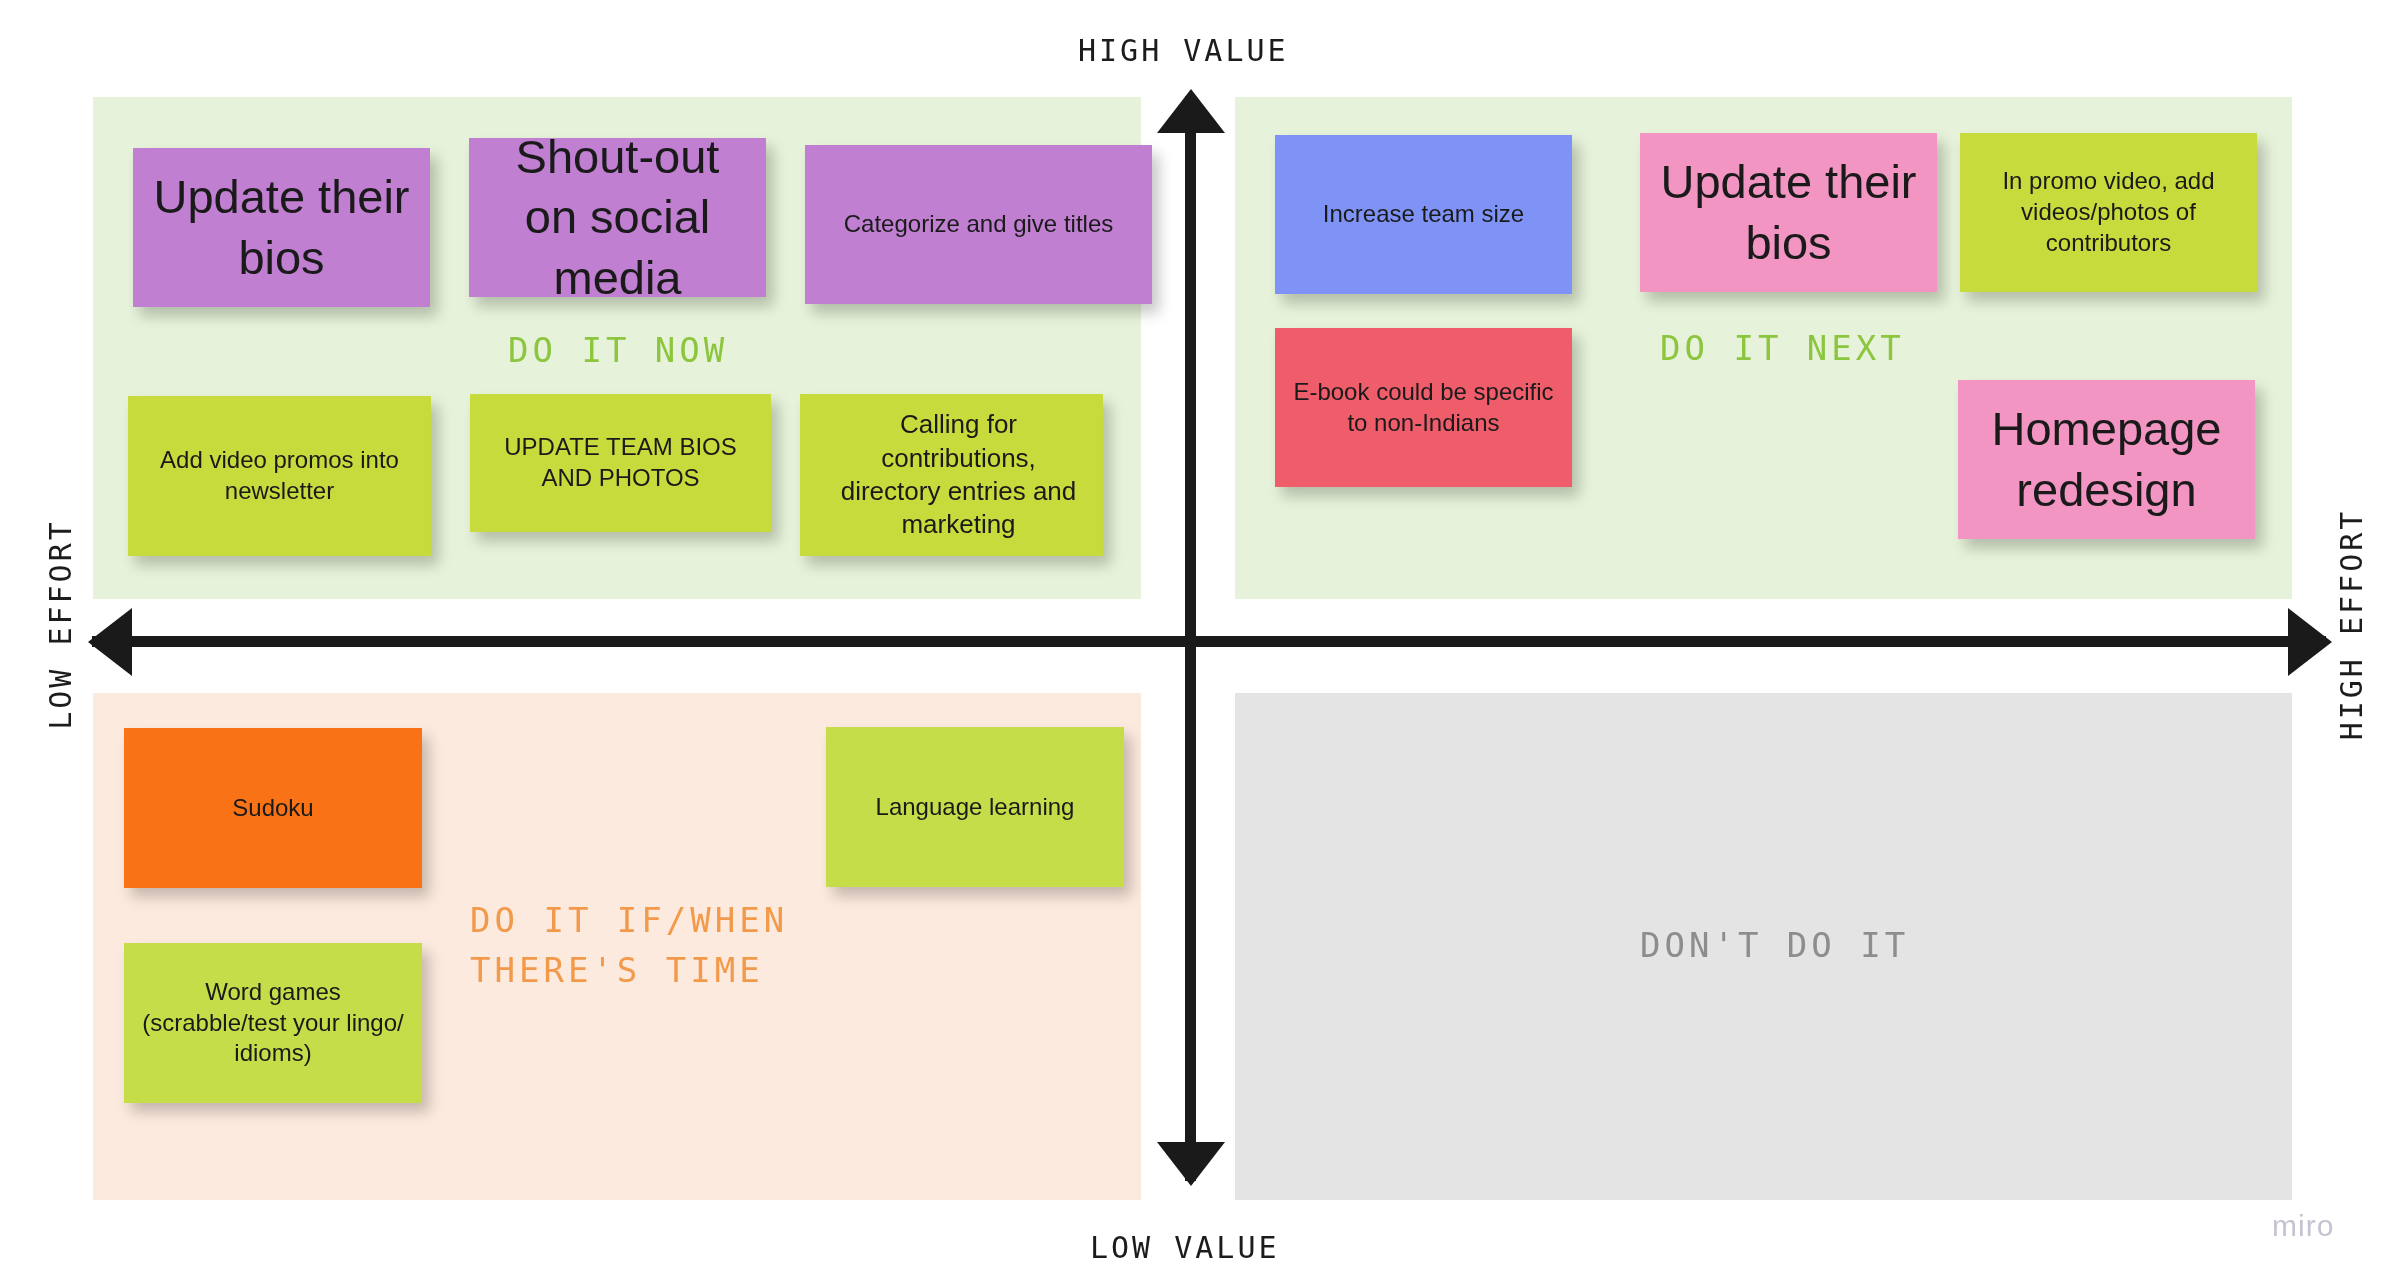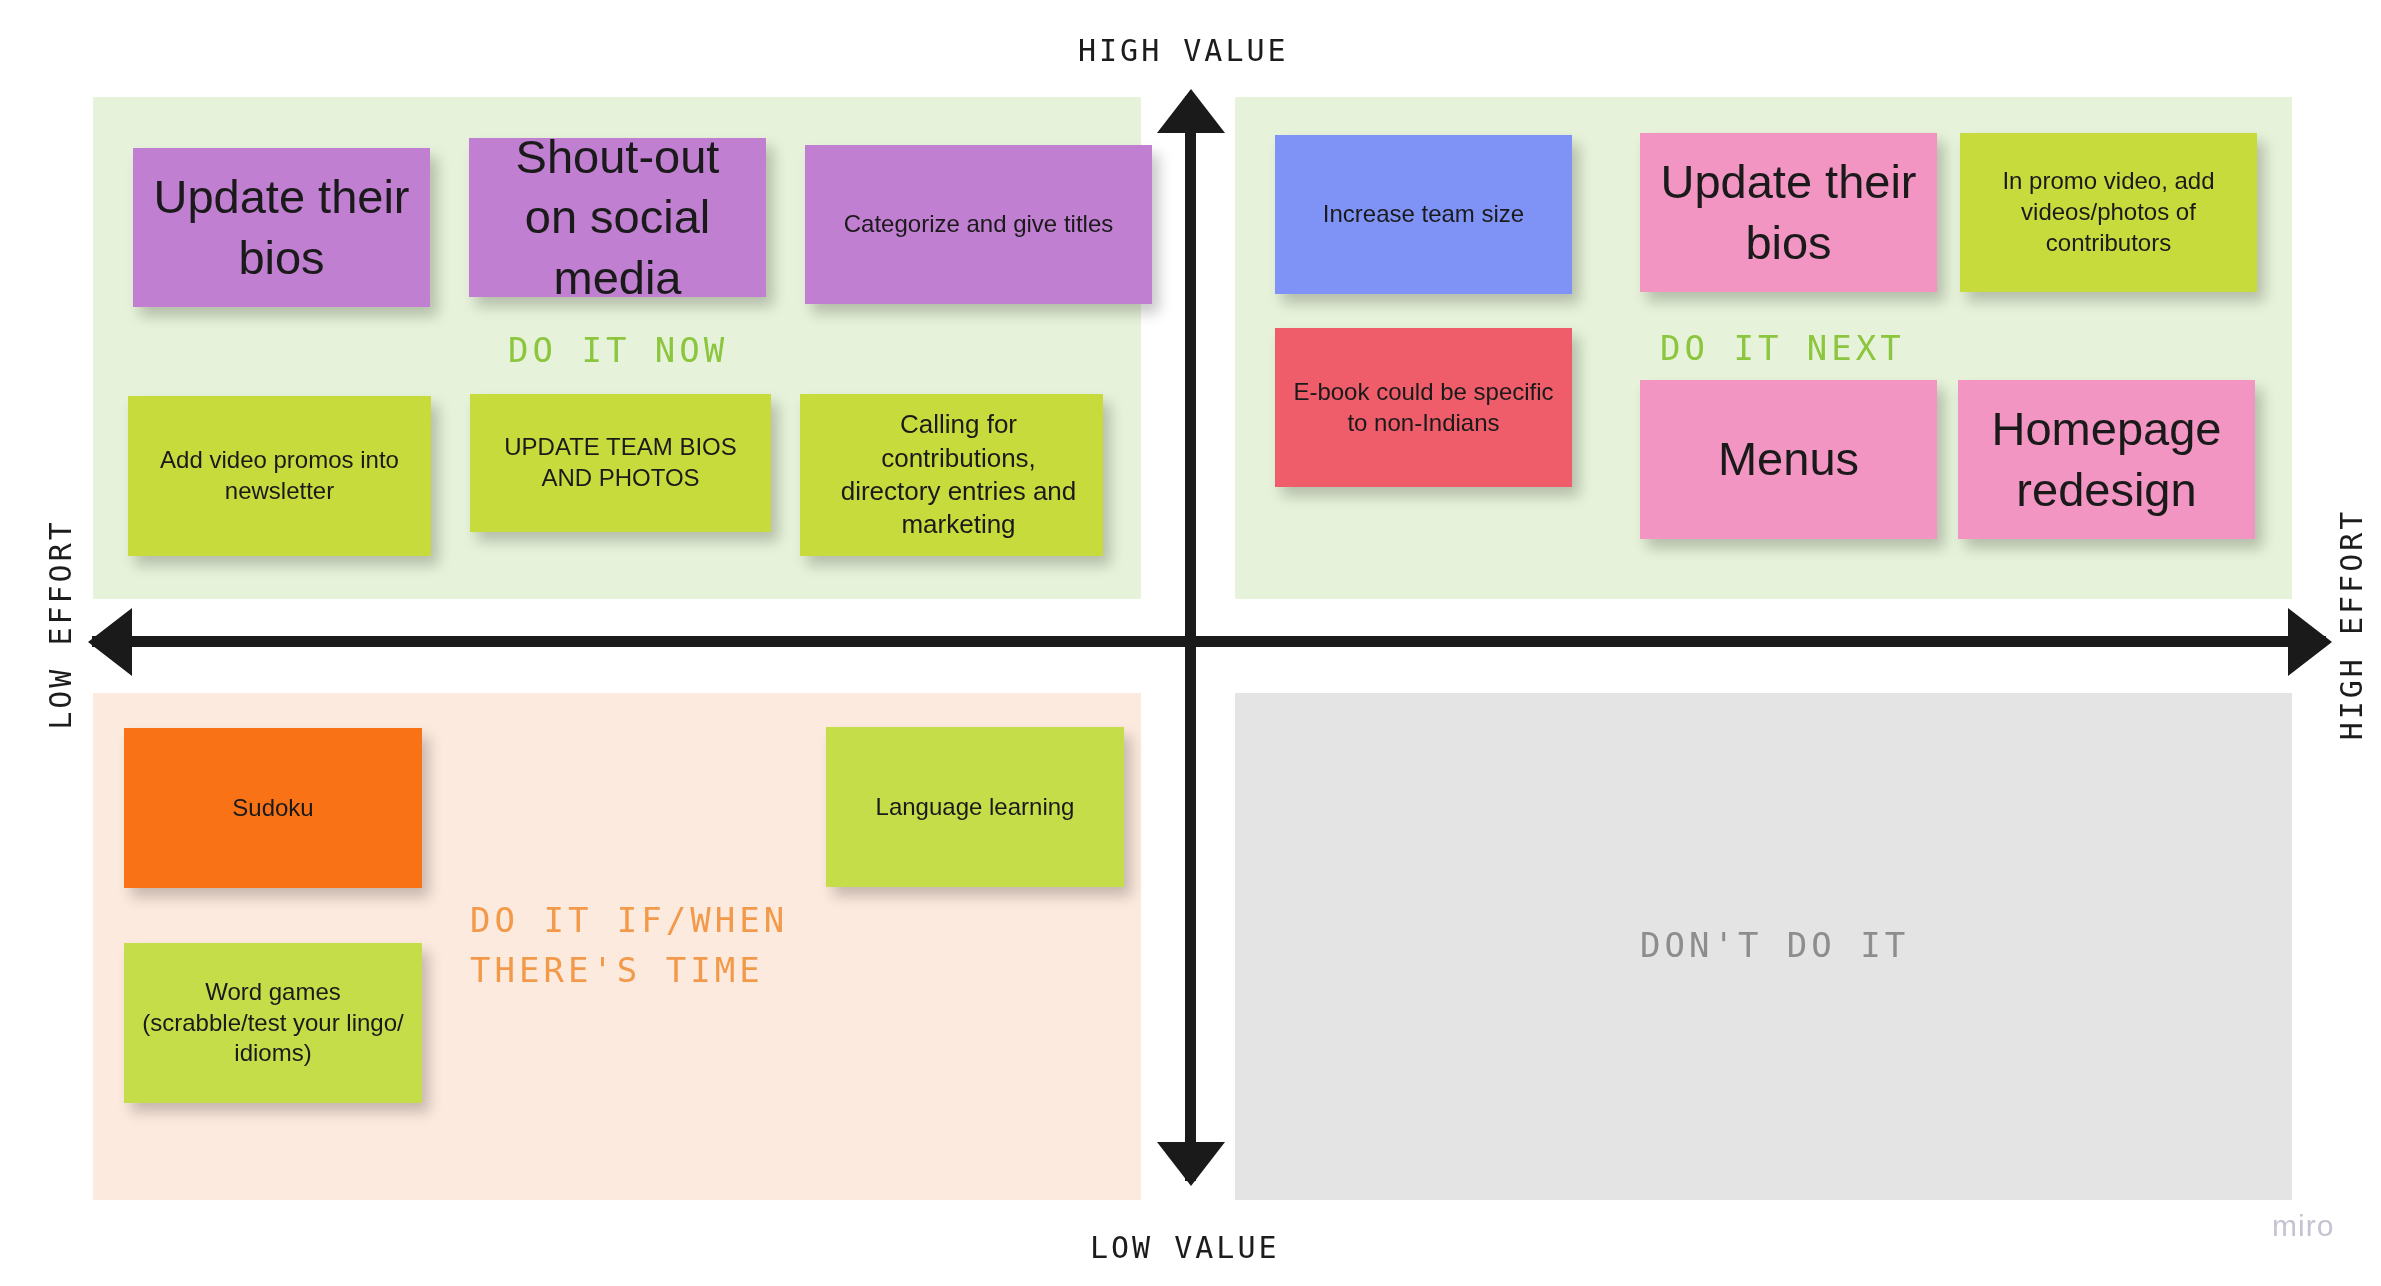--- a/index.html
+++ b/index.html
@@ -180,23 +180,20 @@
   </div>
   <div class="note mid" style="left:1275px; top:328px; width:297px; height:159px; background:#ef5d6b;">
     <span>E-book could be specific to non-Indians</span>
   </div>
   <div class="note big" style="left:1640px; top:133px; width:297px; height:159px; background:#f295c2;">
     <span>Update their bios</span>
   </div>
   <div class="note mid" style="left:1960px; top:133px; width:297px; height:159px; background:#c8db3c;">
     <span>In promo video, add videos/photos of contributors</span>
   </div>
-  <div class="note big" style="left:1640px; top:380px; width:297px; height:159px; background:#f295c2;">
-    <span>Menus</span>
-  </div>
   <div class="note big" style="left:1958px; top:368px; width:297px; height:159px; background:#f295c2;margin-top:12px;">
     <span>Homepage redesign</span>
   </div>
 
   <div class="note mid" style="left:124px; top:728px; width:298px; height:160px; background:#f97316;">
     <span>Sudoku</span>
   </div>
   <div class="note mid" style="left:124px; top:943px; width:298px; height:160px; background:#c4dd49;">
     <span>Word games (scrabble/test your lingo/ idioms)</span>
   </div>

